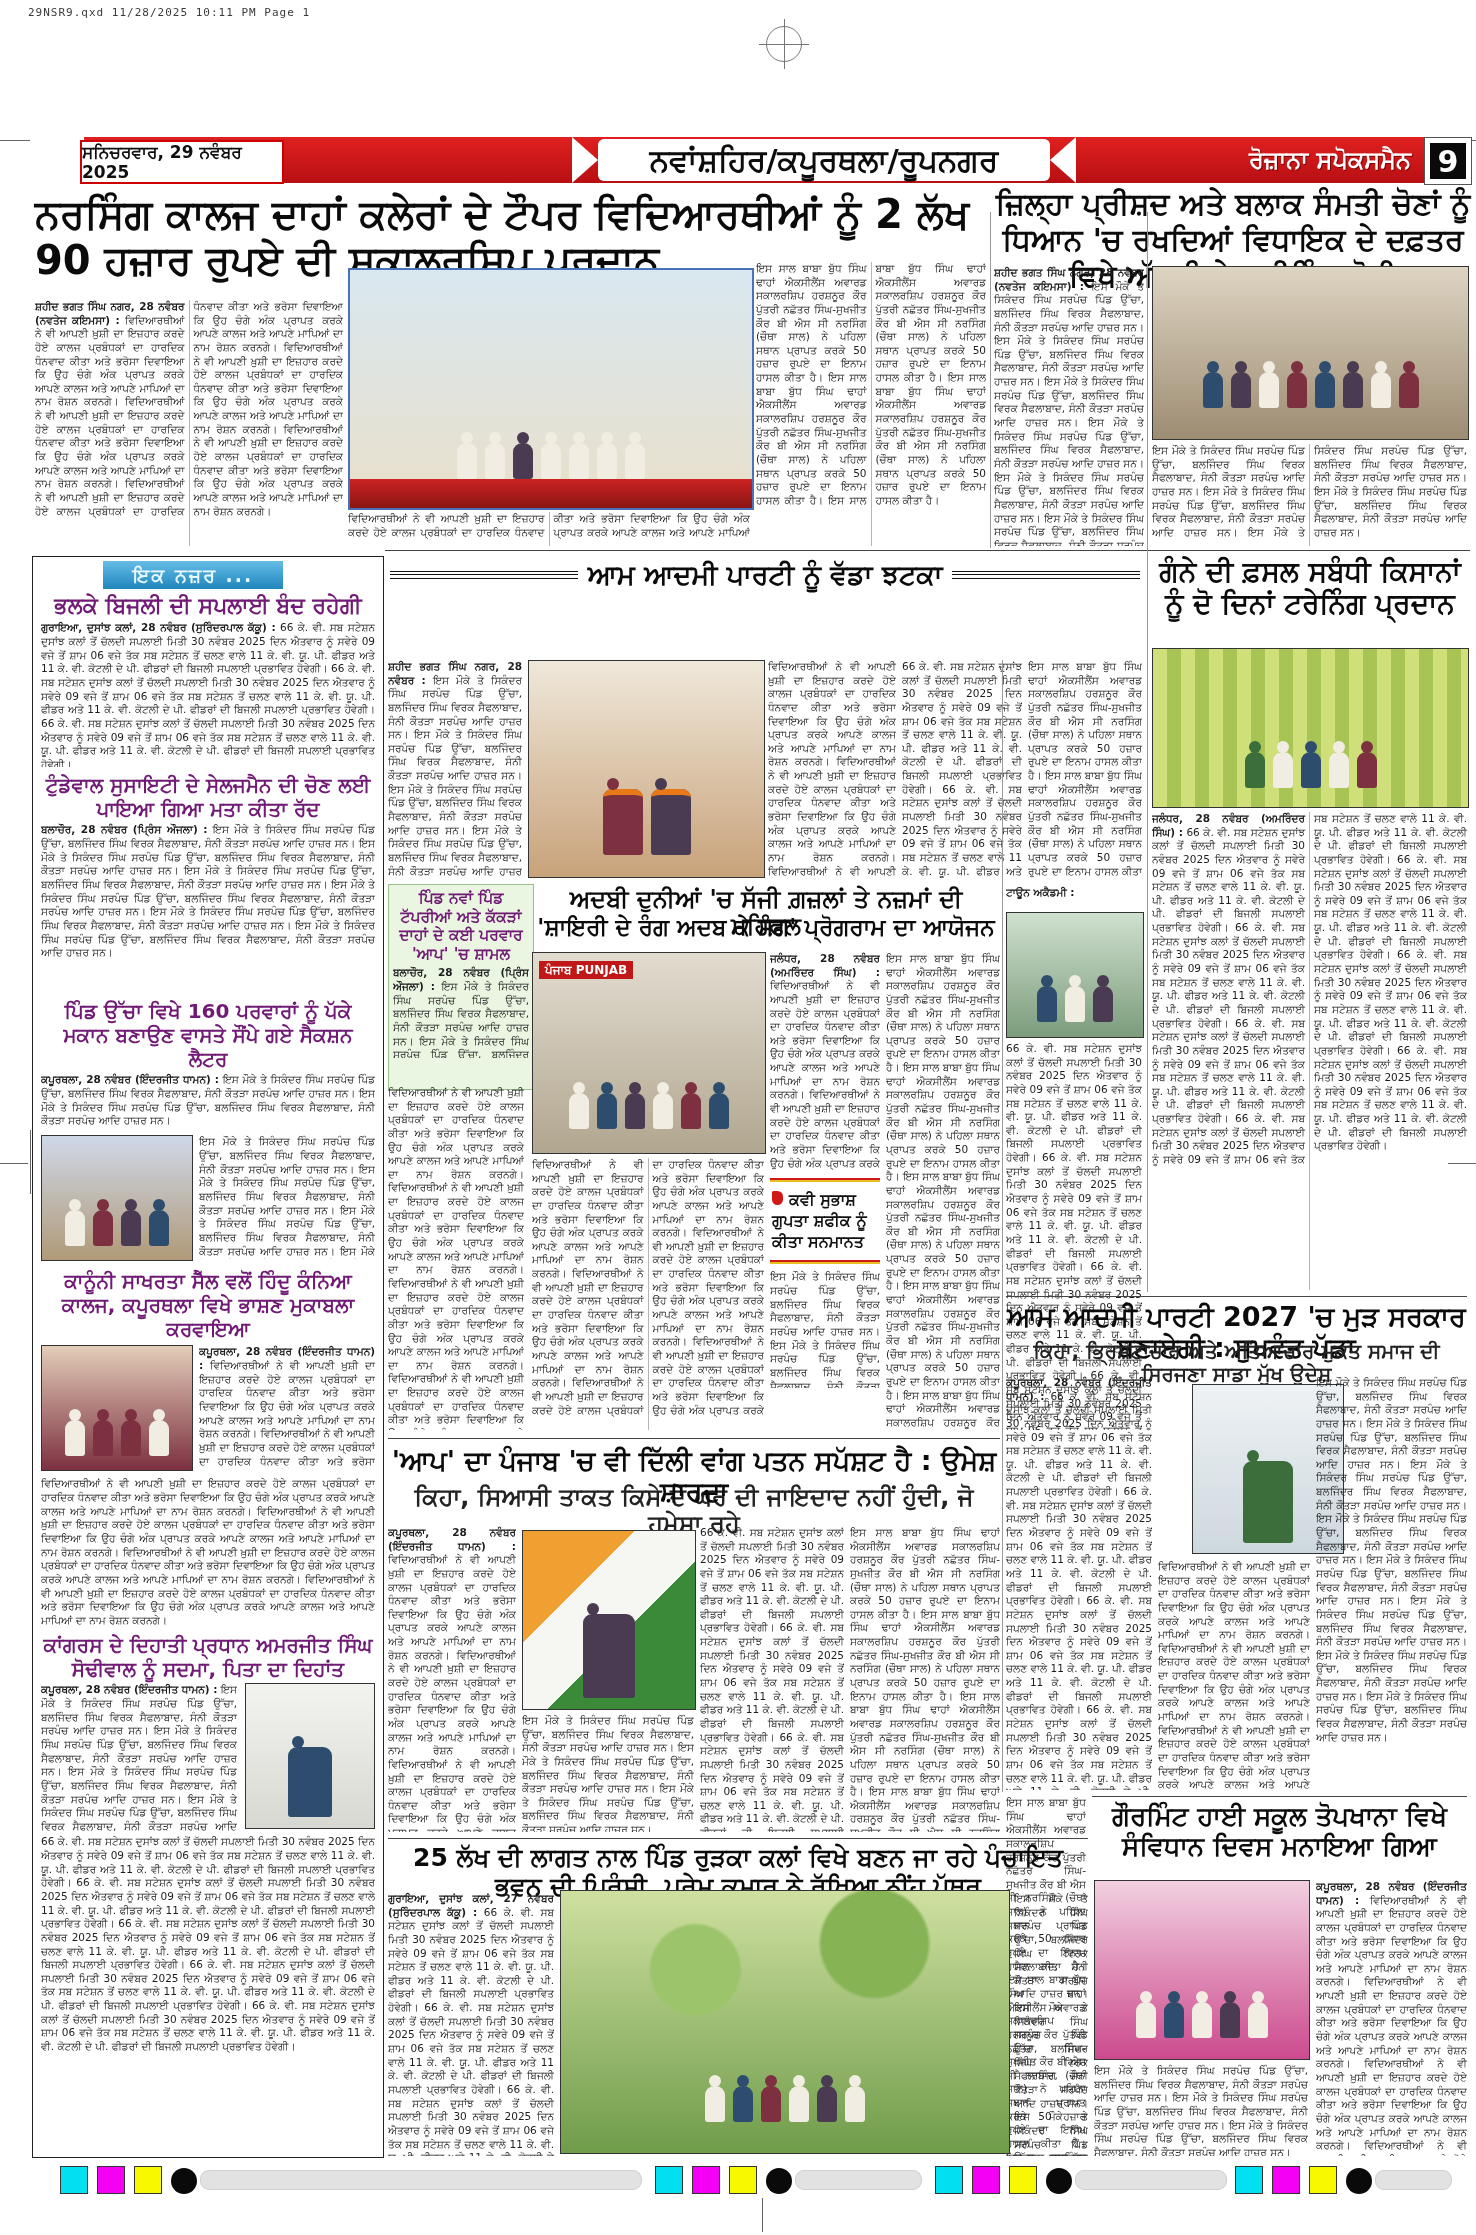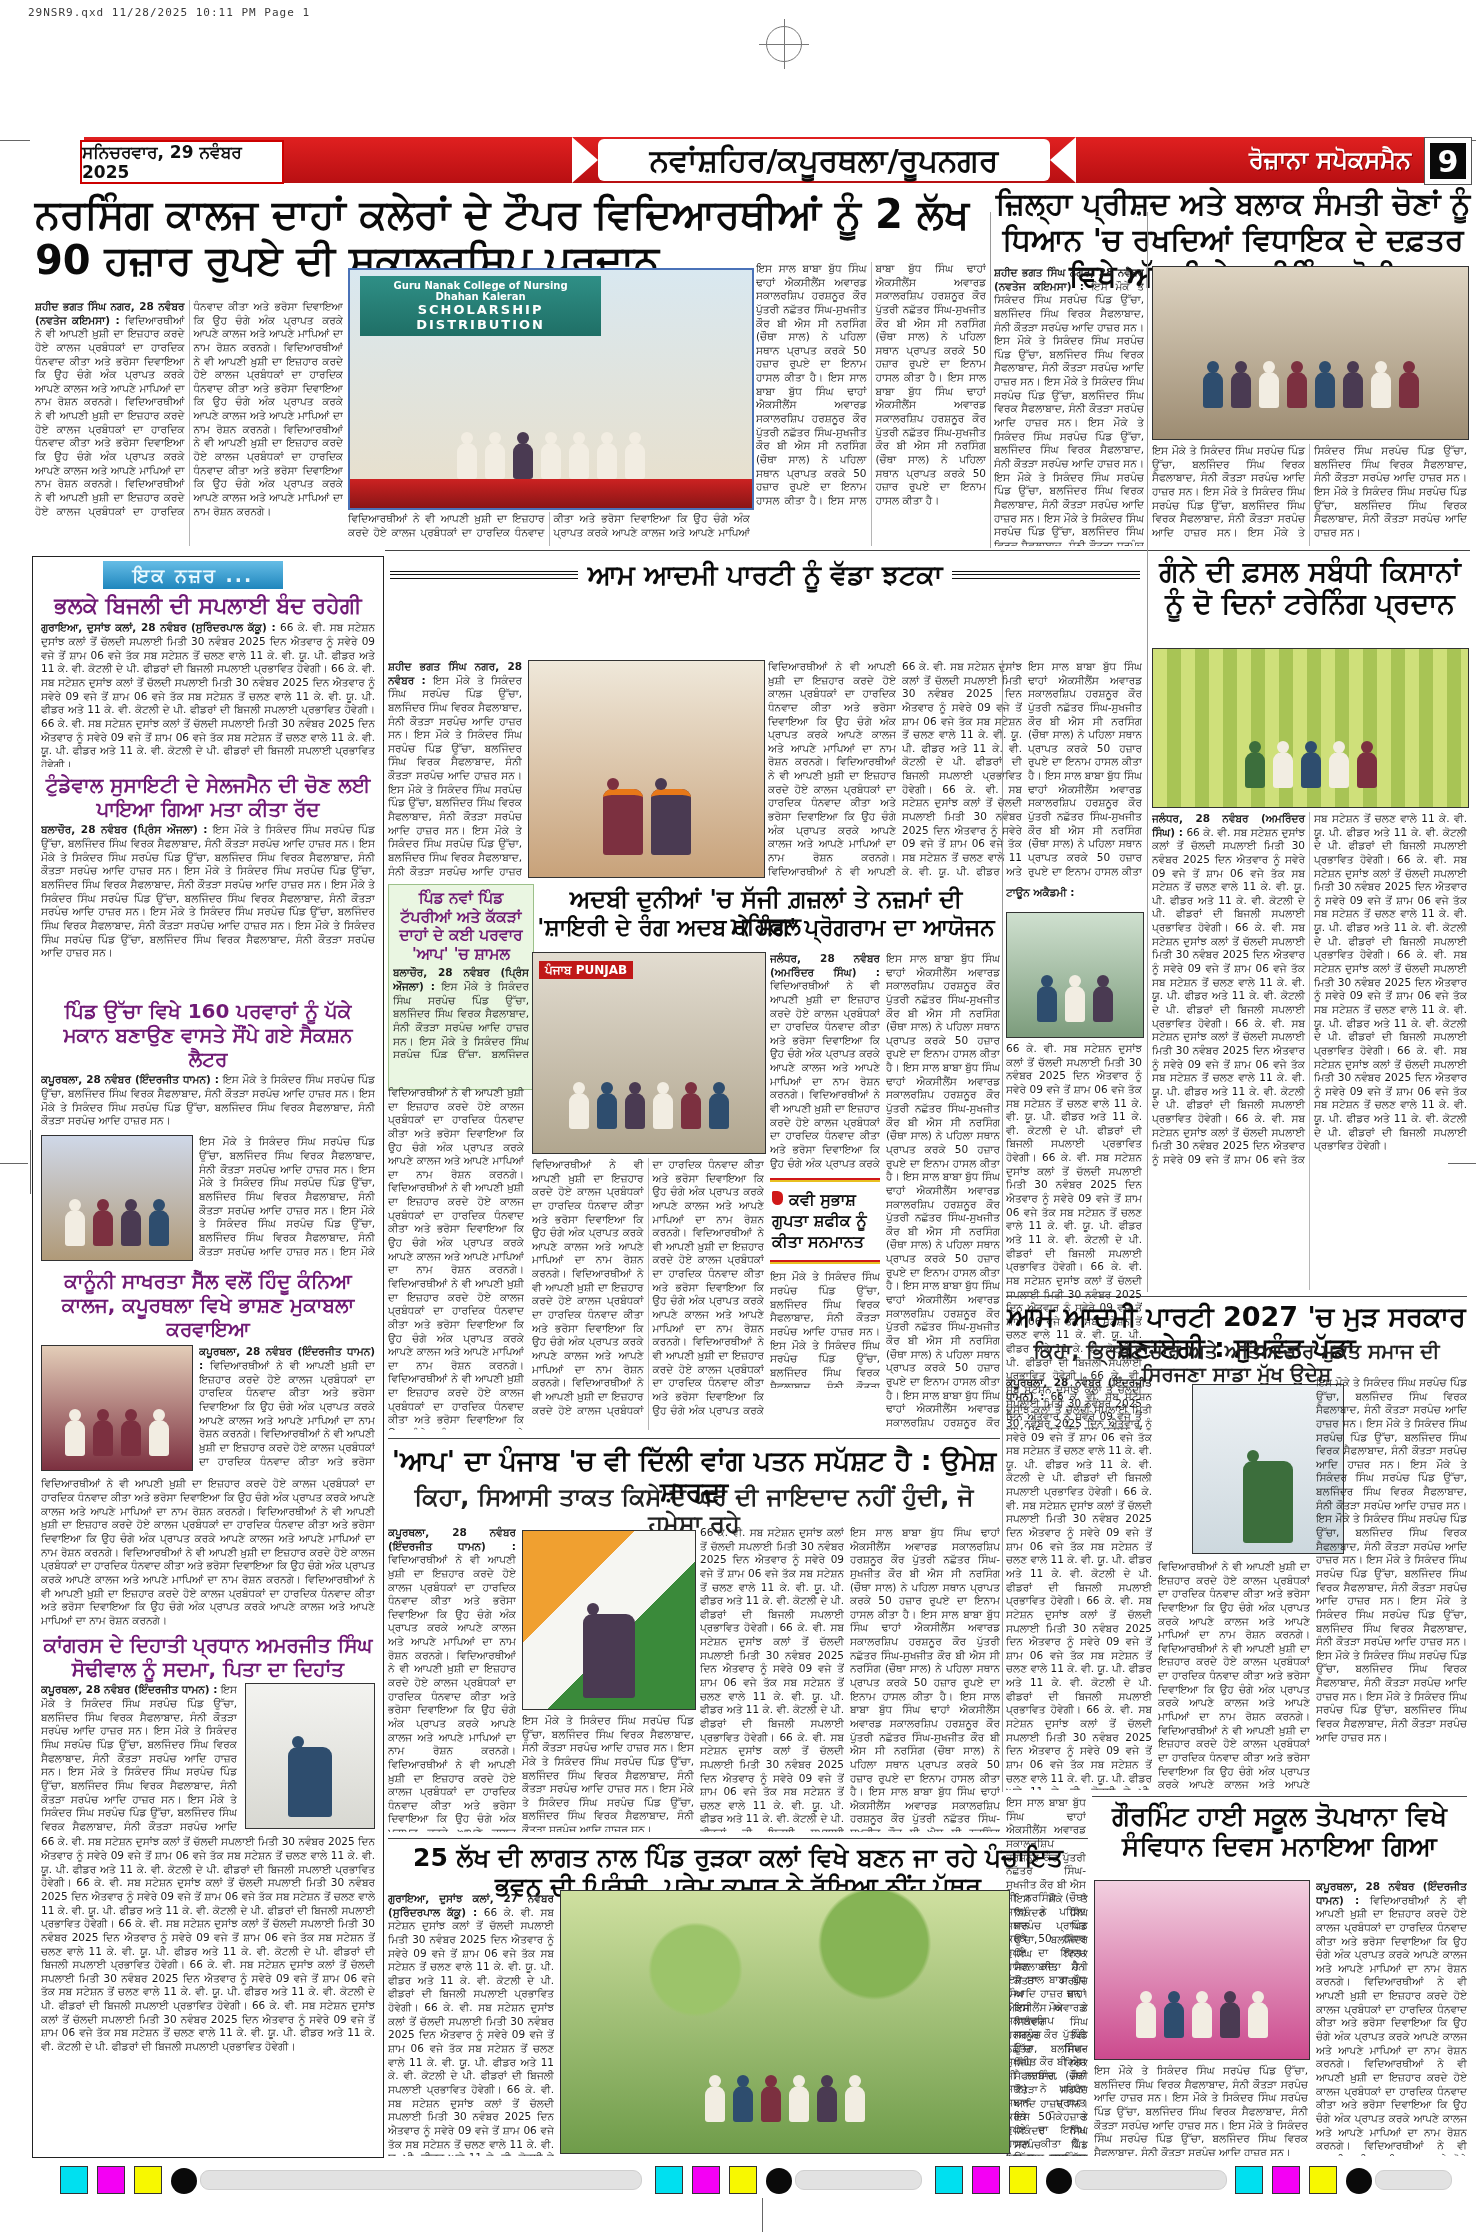--- a/index.html
+++ b/index.html
@@ -88,26 +88,20 @@
   <div class="abs hl" style="left:35px;top:192px;width:952px;font-size:40px;">ਨਰਸਿੰਗ ਕਾਲਜ ਦਾਹਾਂ ਕਲੇਰਾਂ ਦੇ ਟੌਪਰ ਵਿਦਿਆਰਥੀਆਂ ਨੂੰ 2 ਲੱਖ 90 ਹਜ਼ਾਰ ਰੁਪਏ ਦੀ ਸਕਾਲਰਸ਼ਿਪ ਪ੍ਰਦਾਨ</div>
 
   <div class="abs hl center" style="left:994px;top:186px;width:478px;font-size:30px;line-height:1.2;">ਜ਼ਿਲ੍ਹਾ ਪ੍ਰੀਸ਼ਦ ਅਤੇ ਬਲਾਕ ਸੰਮਤੀ ਚੋਣਾਂ ਨੂੰ ਧਿਆਨ 'ਚ ਰਖਦਿਆਂ ਵਿਧਾਇਕ ਦੇ ਦਫ਼ਤਰ ਵਿਖੇ ਅੱਜ ਵਿਸ਼ੇਸ਼ ਮੀਟਿੰਗ ਹੋਈ</div>
 
   <div class="abs body cols2" style="left:35px;top:300px;width:308px;height:246px;">
     <span class="dl">ਸ਼ਹੀਦ ਭਗਤ ਸਿੰਘ ਨਗਰ, 28 ਨਵੰਬਰ (ਨਵਤੇਜ ਕਇਮਸਾ) :</span>
     <span> ਵਿਦਿਆਰਥੀਆਂ ਨੇ ਵੀ ਆਪਣੀ ਖ਼ੁਸ਼ੀ ਦਾ ਇਜ਼ਹਾਰ ਕਰਦੇ ਹੋਏ ਕਾਲਜ ਪ੍ਰਬੰਧਕਾਂ ਦਾ ਹਾਰਦਿਕ ਧੰਨਵਾਦ ਕੀਤਾ ਅਤੇ ਭਰੋਸਾ ਦਿਵਾਇਆ ਕਿ ਉਹ ਚੰਗੇ ਅੰਕ ਪ੍ਰਾਪਤ ਕਰਕੇ ਆਪਣੇ ਕਾਲਜ ਅਤੇ ਆਪਣੇ ਮਾਪਿਆਂ ਦਾ ਨਾਮ ਰੋਸ਼ਨ ਕਰਨਗੇ। ਵਿਦਿਆਰਥੀਆਂ ਨੇ ਵੀ ਆਪਣੀ ਖ਼ੁਸ਼ੀ ਦਾ ਇਜ਼ਹਾਰ ਕਰਦੇ ਹੋਏ ਕਾਲਜ ਪ੍ਰਬੰਧਕਾਂ ਦਾ ਹਾਰਦਿਕ ਧੰਨਵਾਦ ਕੀਤਾ ਅਤੇ ਭਰੋਸਾ ਦਿਵਾਇਆ ਕਿ ਉਹ ਚੰਗੇ ਅੰਕ ਪ੍ਰਾਪਤ ਕਰਕੇ ਆਪਣੇ ਕਾਲਜ ਅਤੇ ਆਪਣੇ ਮਾਪਿਆਂ ਦਾ ਨਾਮ ਰੋਸ਼ਨ ਕਰਨਗੇ। ਵਿਦਿਆਰਥੀਆਂ ਨੇ ਵੀ ਆਪਣੀ ਖ਼ੁਸ਼ੀ ਦਾ ਇਜ਼ਹਾਰ ਕਰਦੇ ਹੋਏ ਕਾਲਜ ਪ੍ਰਬੰਧਕਾਂ ਦਾ ਹਾਰਦਿਕ ਧੰਨਵਾਦ ਕੀਤਾ ਅਤੇ ਭਰੋਸਾ ਦਿਵਾਇਆ ਕਿ ਉਹ ਚੰਗੇ ਅੰਕ ਪ੍ਰਾਪਤ ਕਰਕੇ ਆਪਣੇ ਕਾਲਜ ਅਤੇ ਆਪਣੇ ਮਾਪਿਆਂ ਦਾ ਨਾਮ ਰੋਸ਼ਨ ਕਰਨਗੇ। ਵਿਦਿਆਰਥੀਆਂ ਨੇ ਵੀ ਆਪਣੀ ਖ਼ੁਸ਼ੀ ਦਾ ਇਜ਼ਹਾਰ ਕਰਦੇ ਹੋਏ ਕਾਲਜ ਪ੍ਰਬੰਧਕਾਂ ਦਾ ਹਾਰਦਿਕ ਧੰਨਵਾਦ ਕੀਤਾ ਅਤੇ ਭਰੋਸਾ ਦਿਵਾਇਆ ਕਿ ਉਹ ਚੰਗੇ ਅੰਕ ਪ੍ਰਾਪਤ ਕਰਕੇ ਆਪਣੇ ਕਾਲਜ ਅਤੇ ਆਪਣੇ ਮਾਪਿਆਂ ਦਾ ਨਾਮ ਰੋਸ਼ਨ ਕਰਨਗੇ। ਵਿਦਿਆਰਥੀਆਂ ਨੇ ਵੀ ਆਪਣੀ ਖ਼ੁਸ਼ੀ ਦਾ ਇਜ਼ਹਾਰ ਕਰਦੇ ਹੋਏ ਕਾਲਜ ਪ੍ਰਬੰਧਕਾਂ ਦਾ ਹਾਰਦਿਕ ਧੰਨਵਾਦ ਕੀਤਾ ਅਤੇ ਭਰੋਸਾ ਦਿਵਾਇਆ ਕਿ ਉਹ ਚੰਗੇ ਅੰਕ ਪ੍ਰਾਪਤ ਕਰਕੇ ਆਪਣੇ ਕਾਲਜ ਅਤੇ ਆਪਣੇ ਮਾਪਿਆਂ ਦਾ ਨਾਮ ਰੋਸ਼ਨ ਕਰਨਗੇ।</span>
   </div>
 
   <div class="photo" style="left:348px;top:268px;width:402px;height:238px;border:2px solid #4a72b8;background:linear-gradient(#d9e8f0,#e9dfca);">
-    <div class="banner" style="left:10px;top:6px;width:58%;padding:4px;background:linear-gradient(#2f8f86,#1f6f66);font-size:10px;">
-      <div>Guru Nanak College of Nursing</div>
-      <div>Dhahan Kaleran</div>
-      <div style="font-size:13px;letter-spacing:2px;">SCHOLARSHIP</div>
-      <div style="font-size:13px;letter-spacing:2px;">DISTRIBUTION</div>
-    </div>
     <div class="people">
       <span class="person w"></span>
       <span class="person w"></span>
       <span class="person d"></span>
       <span class="person w"></span>
       <span class="person w"></span>
       <span class="person w"></span>
       <span class="person w"></span>
     </div>
     <div class="floor"></div>

